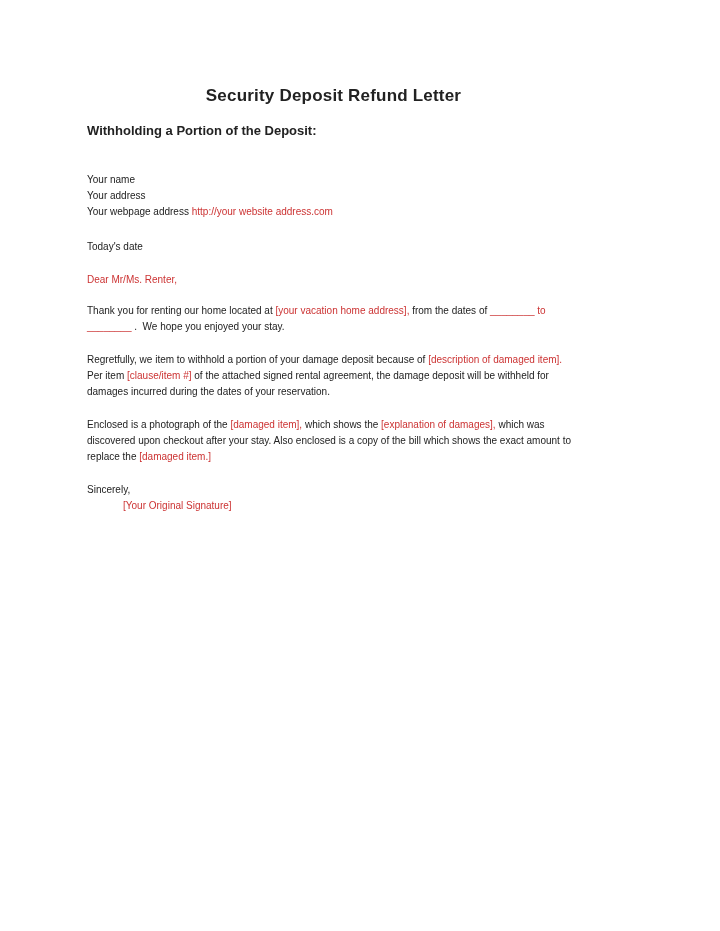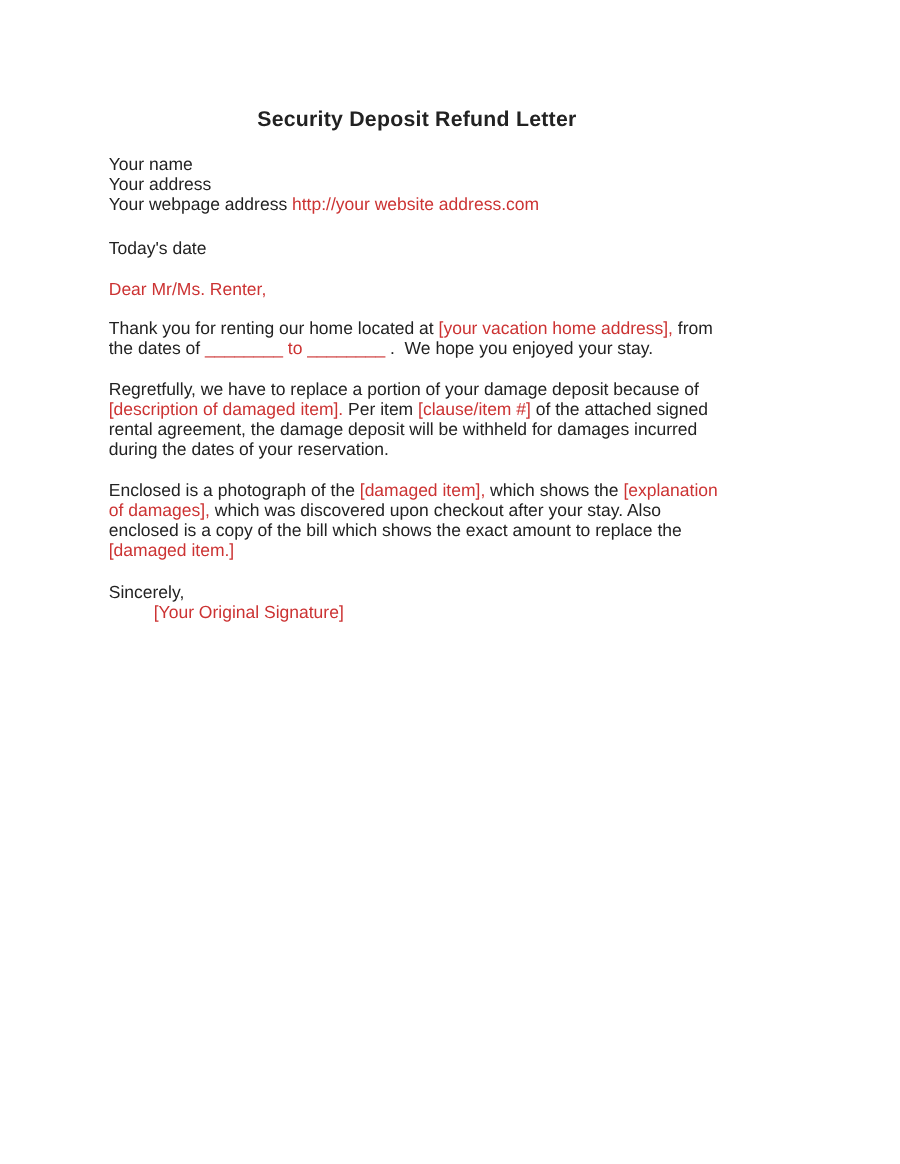--- a/index.html
+++ b/index.html
@@ -32,21 +32,21 @@
     margin: 0 0 18px 0;
     letter-spacing: 0.2px;
   }
   .section-heading {
     font-size: 13px;
     font-weight: bold;
     line-height: 16px;
     margin: 0 0 33px 0;
   }
   .line, .para {
-    font-size: 14px;
+    font-size: 10px;
     line-height: 16px;
     margin: 0;
   }
   .sender-block {
     margin: 0 0 19px 0;
   }
   .date-line    { margin: 0 0 17px 0; }
   .salutation   { margin: 0 0 15px 0; }
   .para         { margin: 0 0 17px 0; }
   .para-check   { margin: 0 0 16px 0; }
@@ -55,34 +55,35 @@
   .red { color: var(--accent-red, #cc3333); }
 </style>
 </head>
 <body>
 
 <div class="page">
   <div class="content">
 
     <h1 class="doc-title">Security Deposit Refund Letter</h1>
 
+    <h2 class="section-heading">Withholding a Portion of the Deposit:</h2>
 
     <div class="sender-block">
       <p class="line"><span>Your name</span></p>
       <p class="line"><span>Your address</span></p>
       <p class="line"><span>Your webpage address </span><span class="red">http://your website address.com</span></p>
     </div>
 
     <p class="line date-line"><span>Today's date</span></p>
 
     <p class="line salutation"><span class="red">Dear Mr/Ms. Renter,</span></p>
 
     <p class="para"><span>Thank you for renting our home located at </span><span class="red">[your vacation home address],</span><span> from the dates of </span><span class="red">________</span><span> </span><span class="red">to</span><span> </span><span class="red">________</span><span> . &nbsp;We hope you enjoyed your stay.</span></p>
 
-    <p class="para"><span>Regretfully, we have to replace a portion of your damage deposit because of </span><span class="red">[description of damaged item].</span><span> Per item </span><span class="red">[clause/item #]</span><span> of the attached signed rental agreement, the damage deposit will be withheld for damages incurred during the dates of your reservation.</span></p>
+    <p class="para"><span>Regretfully, we item to withhold a portion of your damage deposit because of </span><span class="red">[description of damaged item].</span><span> Per item </span><span class="red">[clause/item #]</span><span> of the attached signed rental agreement, the damage deposit will be withheld for damages incurred during the dates of your reservation.</span></p>
 
     <p class="para"><span>Enclosed is a photograph of the </span><span class="red">[damaged item],</span><span> which shows the </span><span class="red">[explanation of damages],</span><span> which was discovered upon checkout after your stay. Also enclosed is a copy of the bill which shows the exact amount to replace the </span><span class="red">[damaged item.]</span></p>
 
 
     <p class="line closing"><span>Sincerely,</span></p>
 
     <p class="line signature"><span class="red">[Your Original Signature]</span></p>
 
   </div>
 </div>

